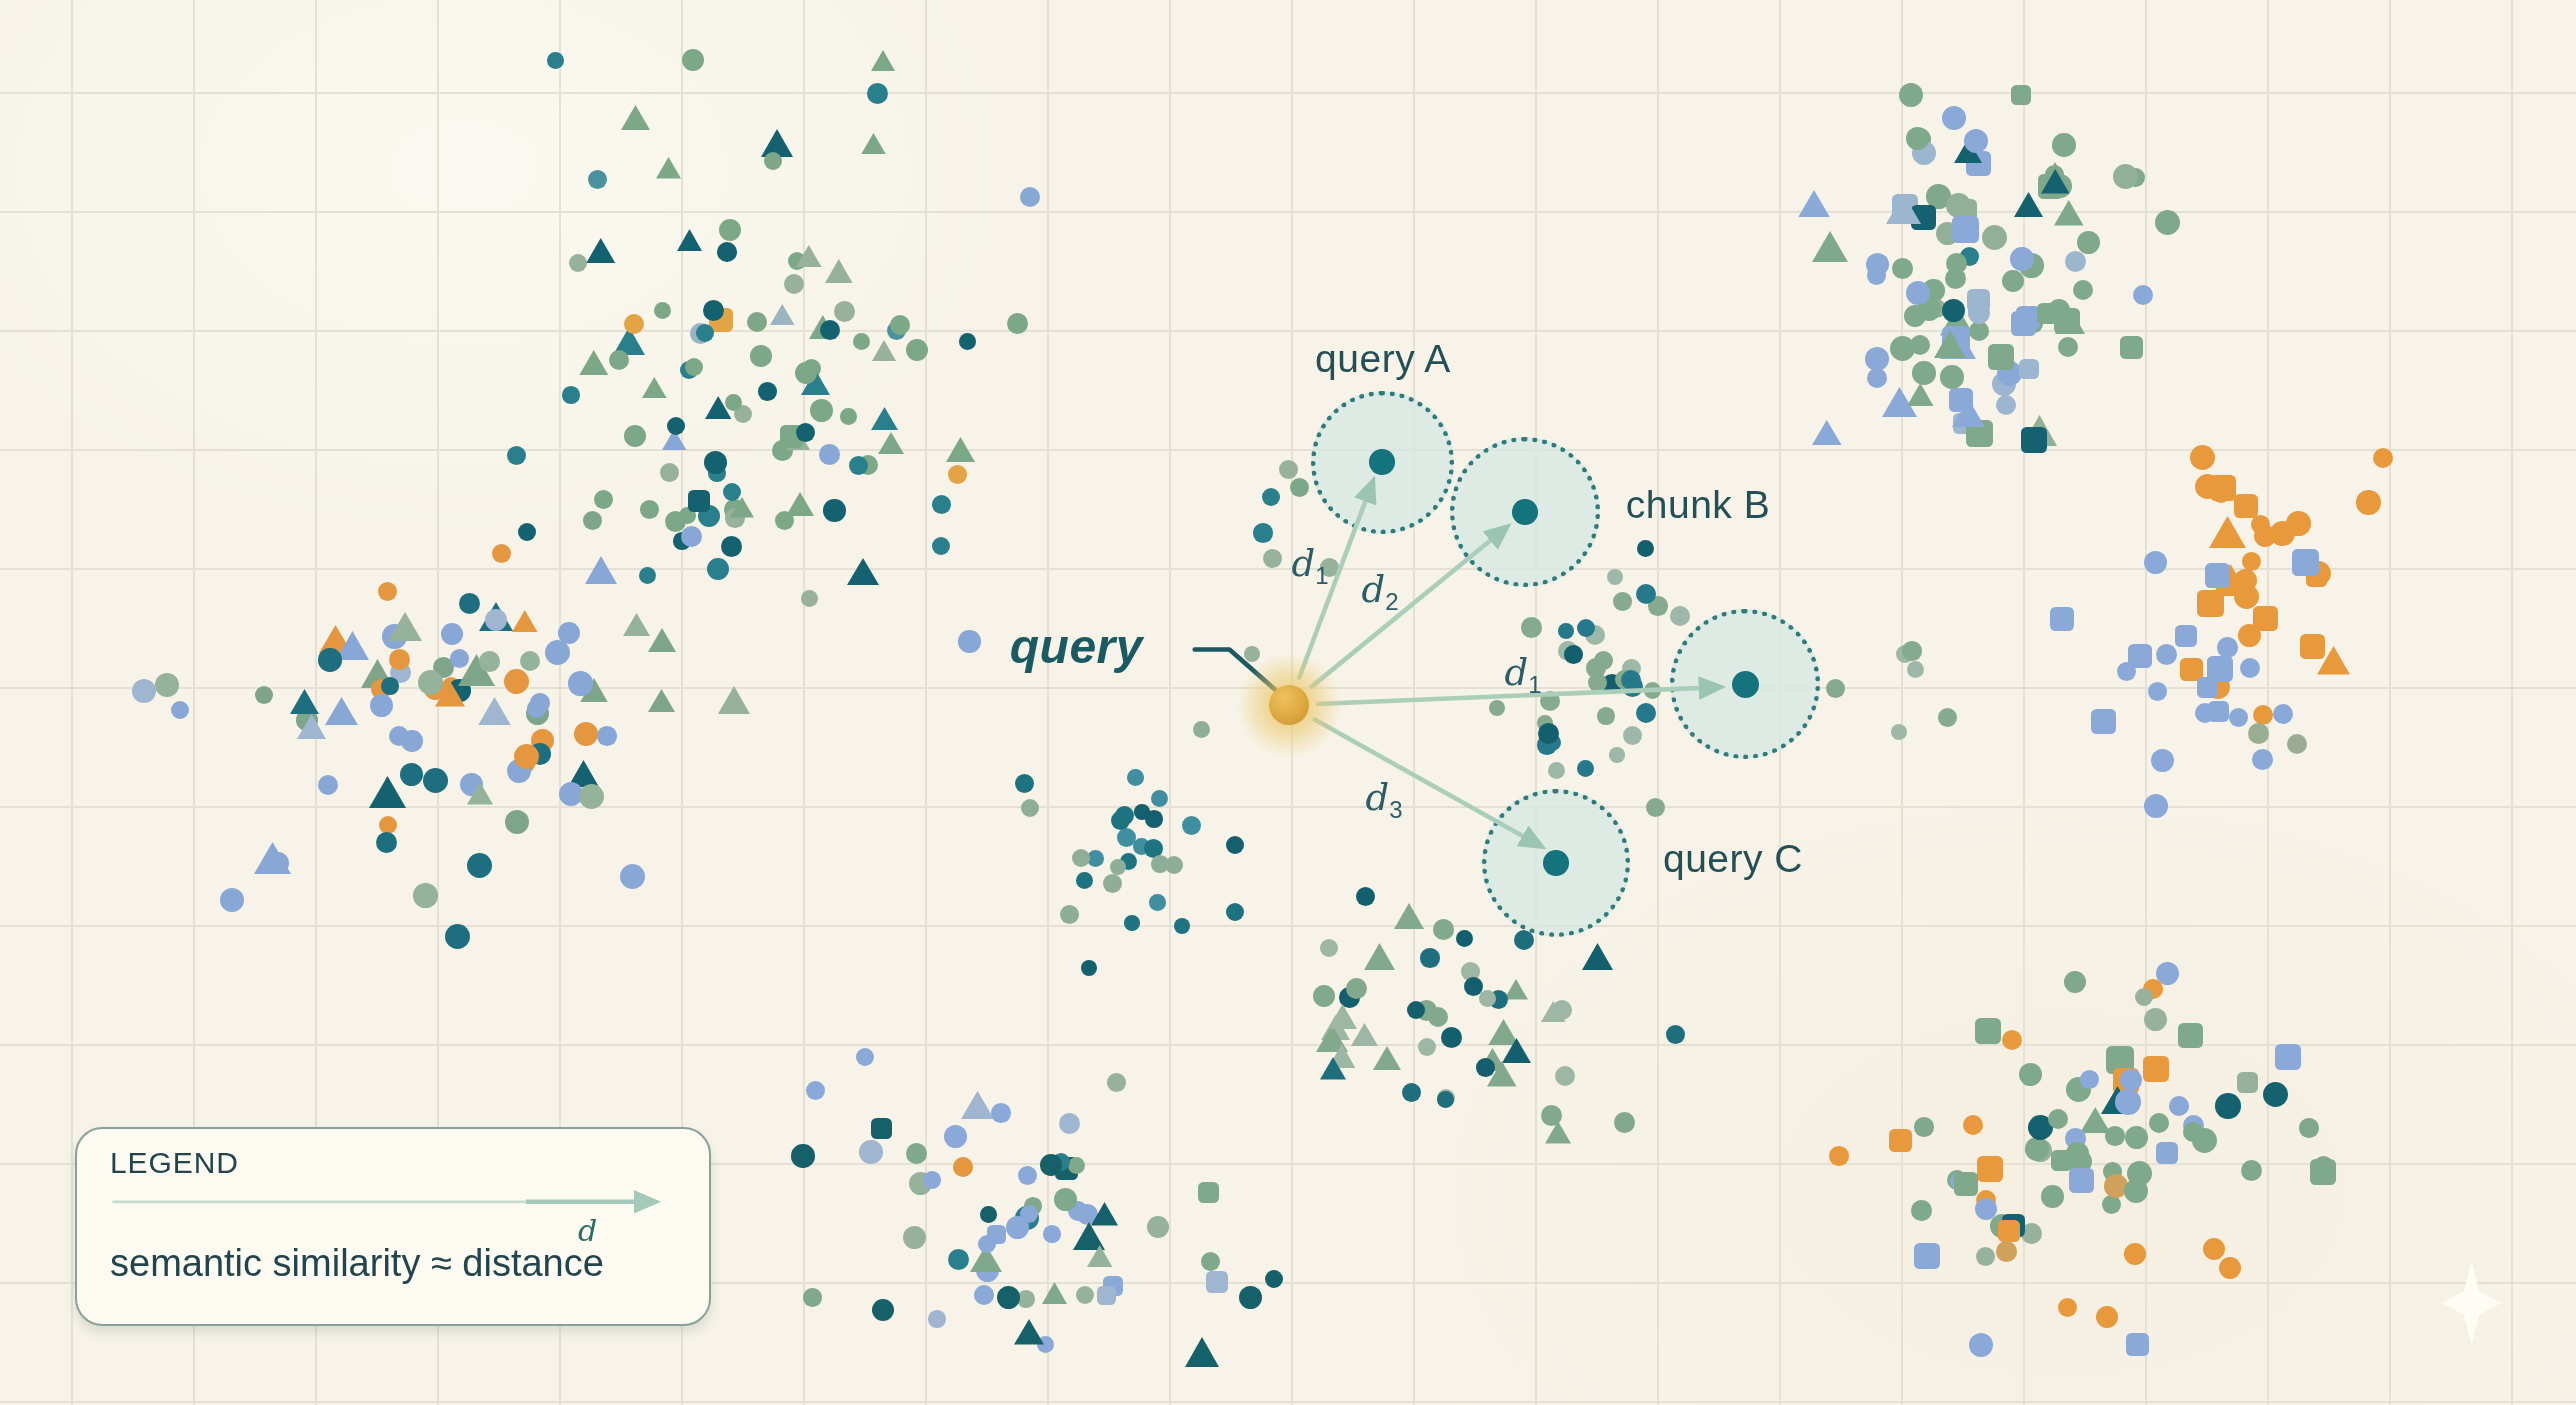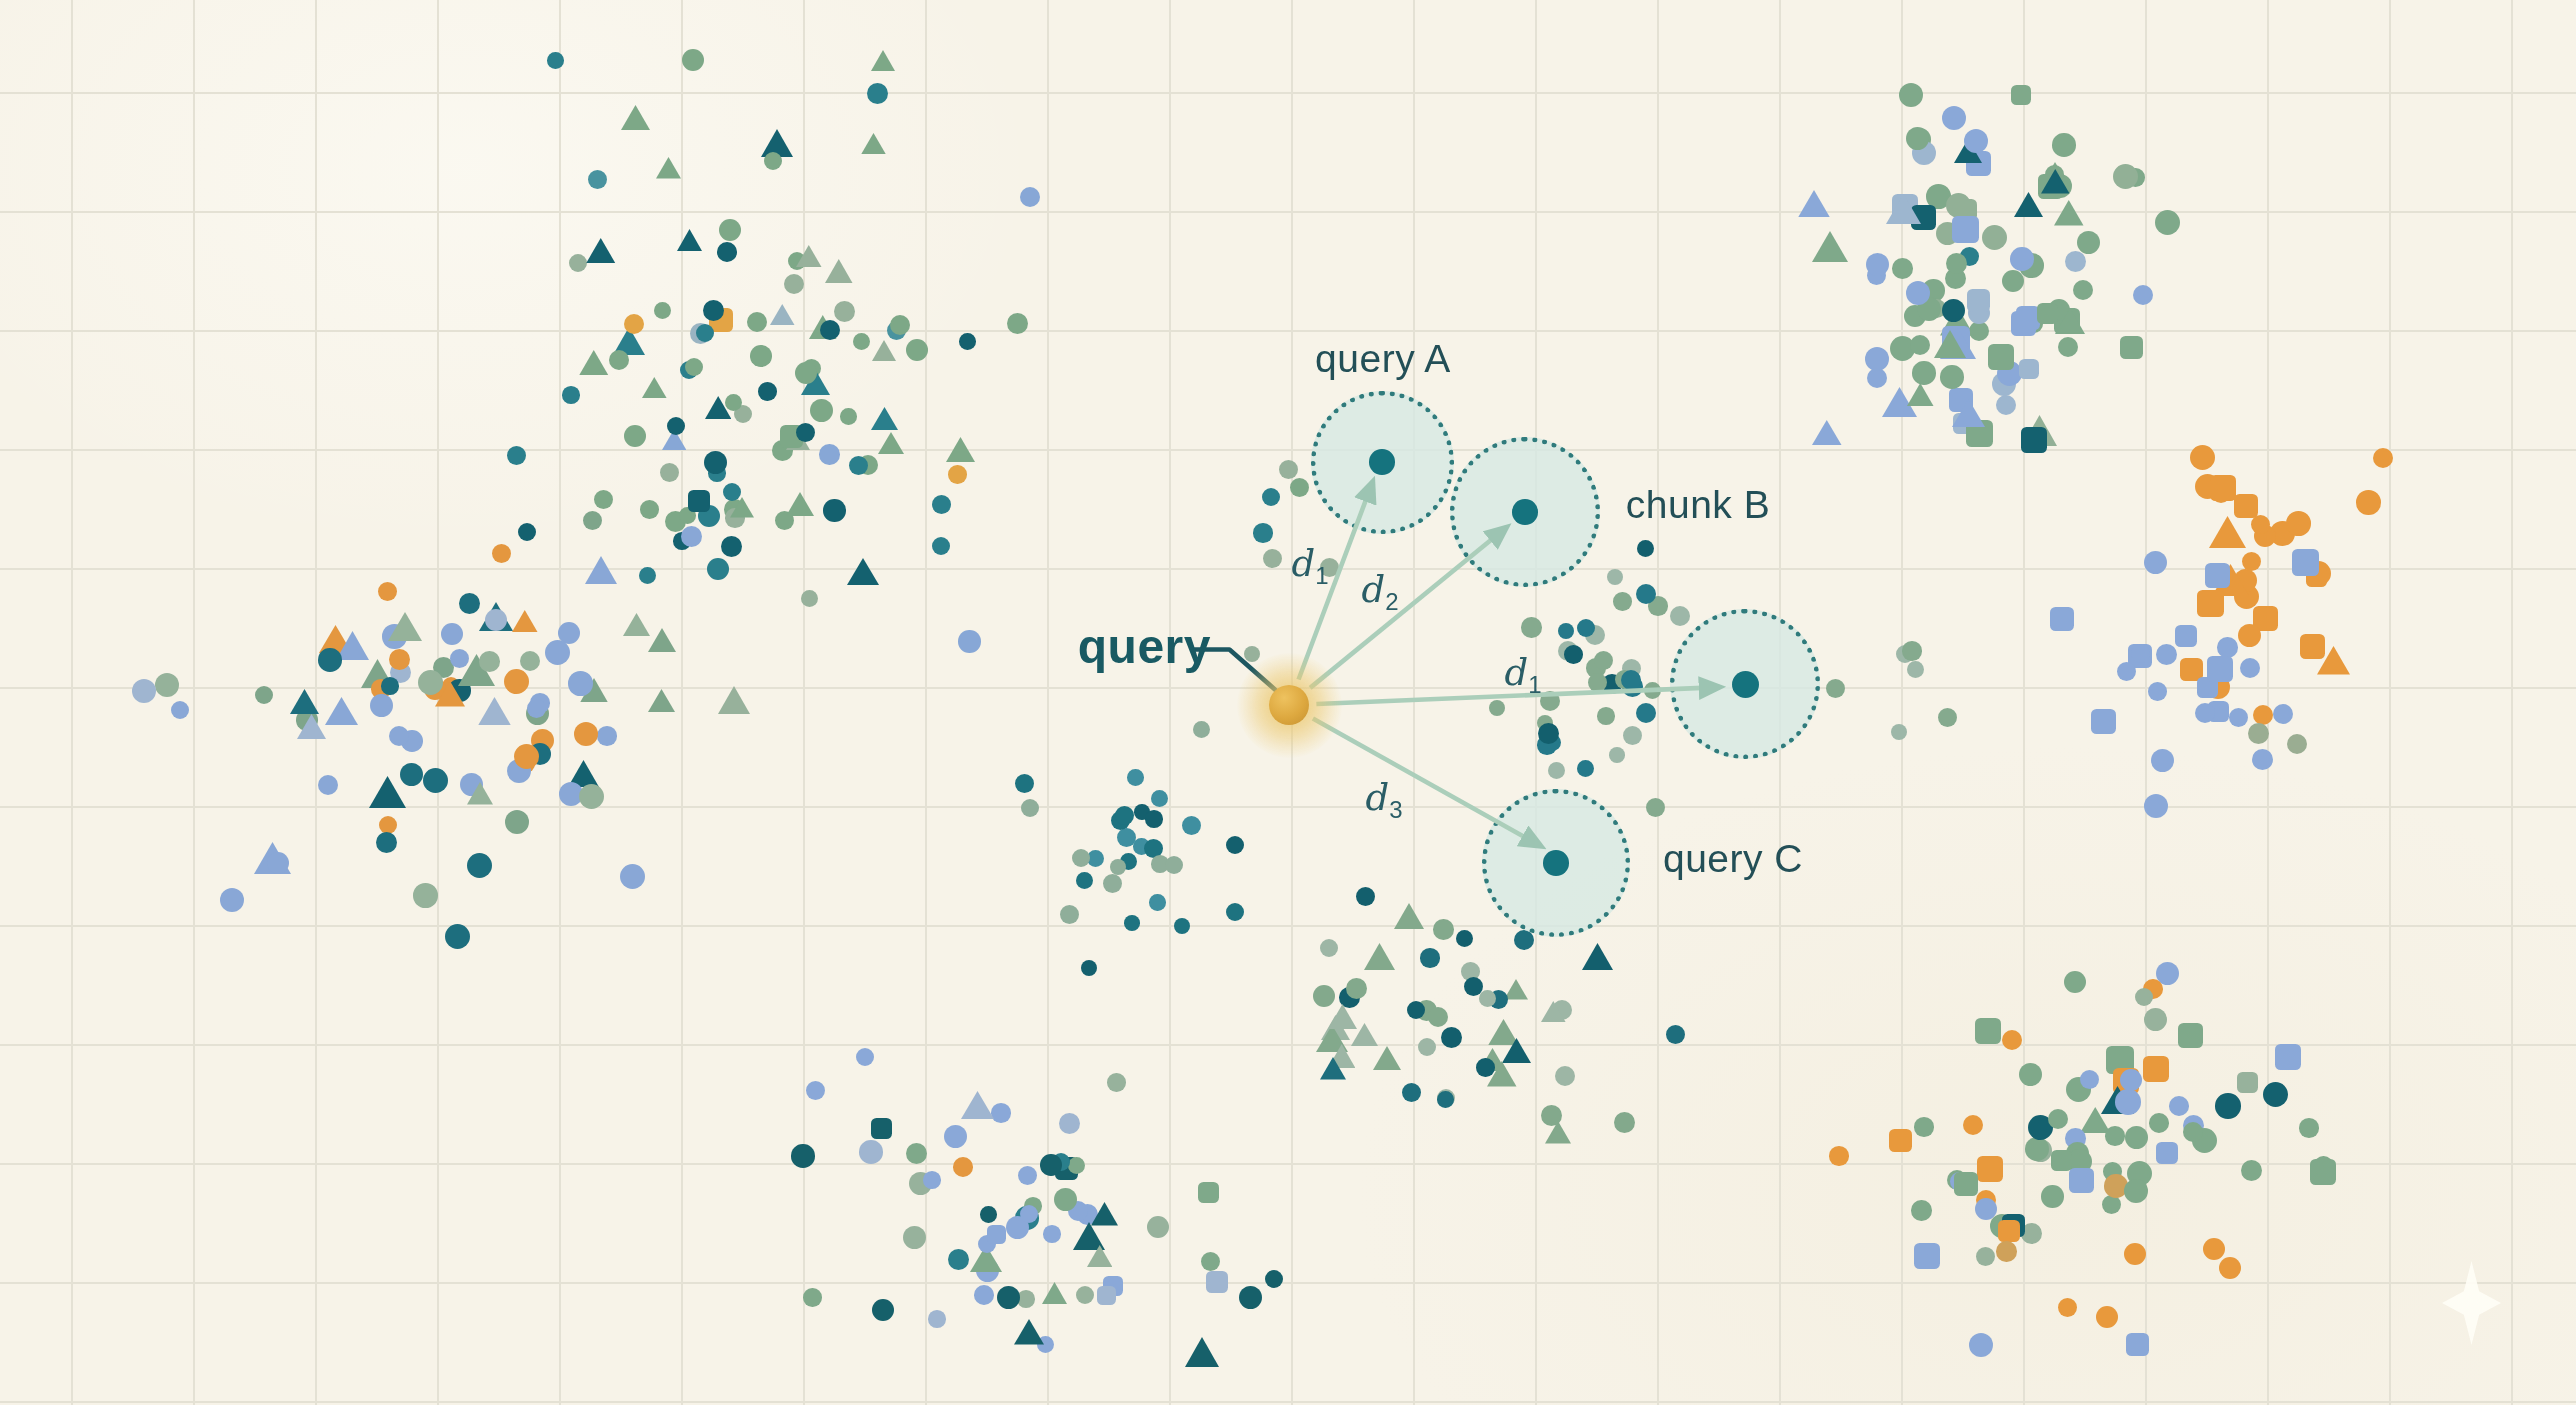--- a/index.html
+++ b/index.html
@@ -641,22 +641,33 @@
     </defs>
   <line x1="1419.5" y1="742.9" x2="1500.6" y2="526.7" stroke="#abceba" stroke-width="5" marker-end="url(#ah)"></line>
       <line x1="1432.2" y1="752.0" x2="1646.9" y2="576.5" stroke="#abceba" stroke-width="5" marker-end="url(#ah)"></line>
       <line x1="1439.0" y1="769.7" x2="1880.0" y2="751.2" stroke="#abceba" stroke-width="5" marker-end="url(#ah)"></line>
       <line x1="1435.2" y1="785.6" x2="1684.5" y2="925.0" stroke="#abceba" stroke-width="5" marker-end="url(#ah)"></line>
       <polyline points="1306,710 1344,710 1394,754" fill="none" stroke="#1d5761" stroke-width="5" stroke-linecap="round" stroke-linejoin="round"></polyline>
     </svg>
 
   <div class="query-glow" style="left: 1237px; top: 653px; width: 105px; height: 105px;"></div>
   <div class="query-dot" style="left: 1269px; top: 685px; width: 40px; height: 40px;"></div>
-  <div class="query-label" style="left: 1211px; top: 649px;">query</div>
-
+  <div class="query-label" style="left: 1143px; top: 649px; font-style: italic;">query</div>
+
+  <div class="legend">
+    <div class="legend-title">LEGEND</div>
+    <div class="legend-arrow">
+      <svg width="570" height="27.4" viewBox="0 0 623 30">
+        <line x1="2" y1="14" x2="600" y2="14" stroke="#c9dccf" stroke-width="3"></line>
+        <line x1="455" y1="14" x2="596" y2="14" stroke="#a5c9ba" stroke-width="5" marker-end="url(#ahLeg)"></line>
+      </svg>
+    </div>
+    <div class="legend-d">d</div>
+    <div class="legend-text">semantic similarity ≈ distance</div>
+  </div>
 
   <div class="sparkle" style="left: 2442px; top: 1261px;"></div>
 <span class="d-label" style="left: 1310px; top: 566px;"><i>d</i><sub>1</sub></span>
     <span class="d-label" style="left: 1380px; top: 592px;"><i>d</i><sub>2</sub></span>
     <span class="d-label" style="left: 1523px; top: 675px;"><i>d</i><sub>1</sub></span>
     <span class="d-label" style="left: 1384px; top: 800px;"><i>d</i><sub>3</sub></span>
   </div>
 
 
 </body></html>

